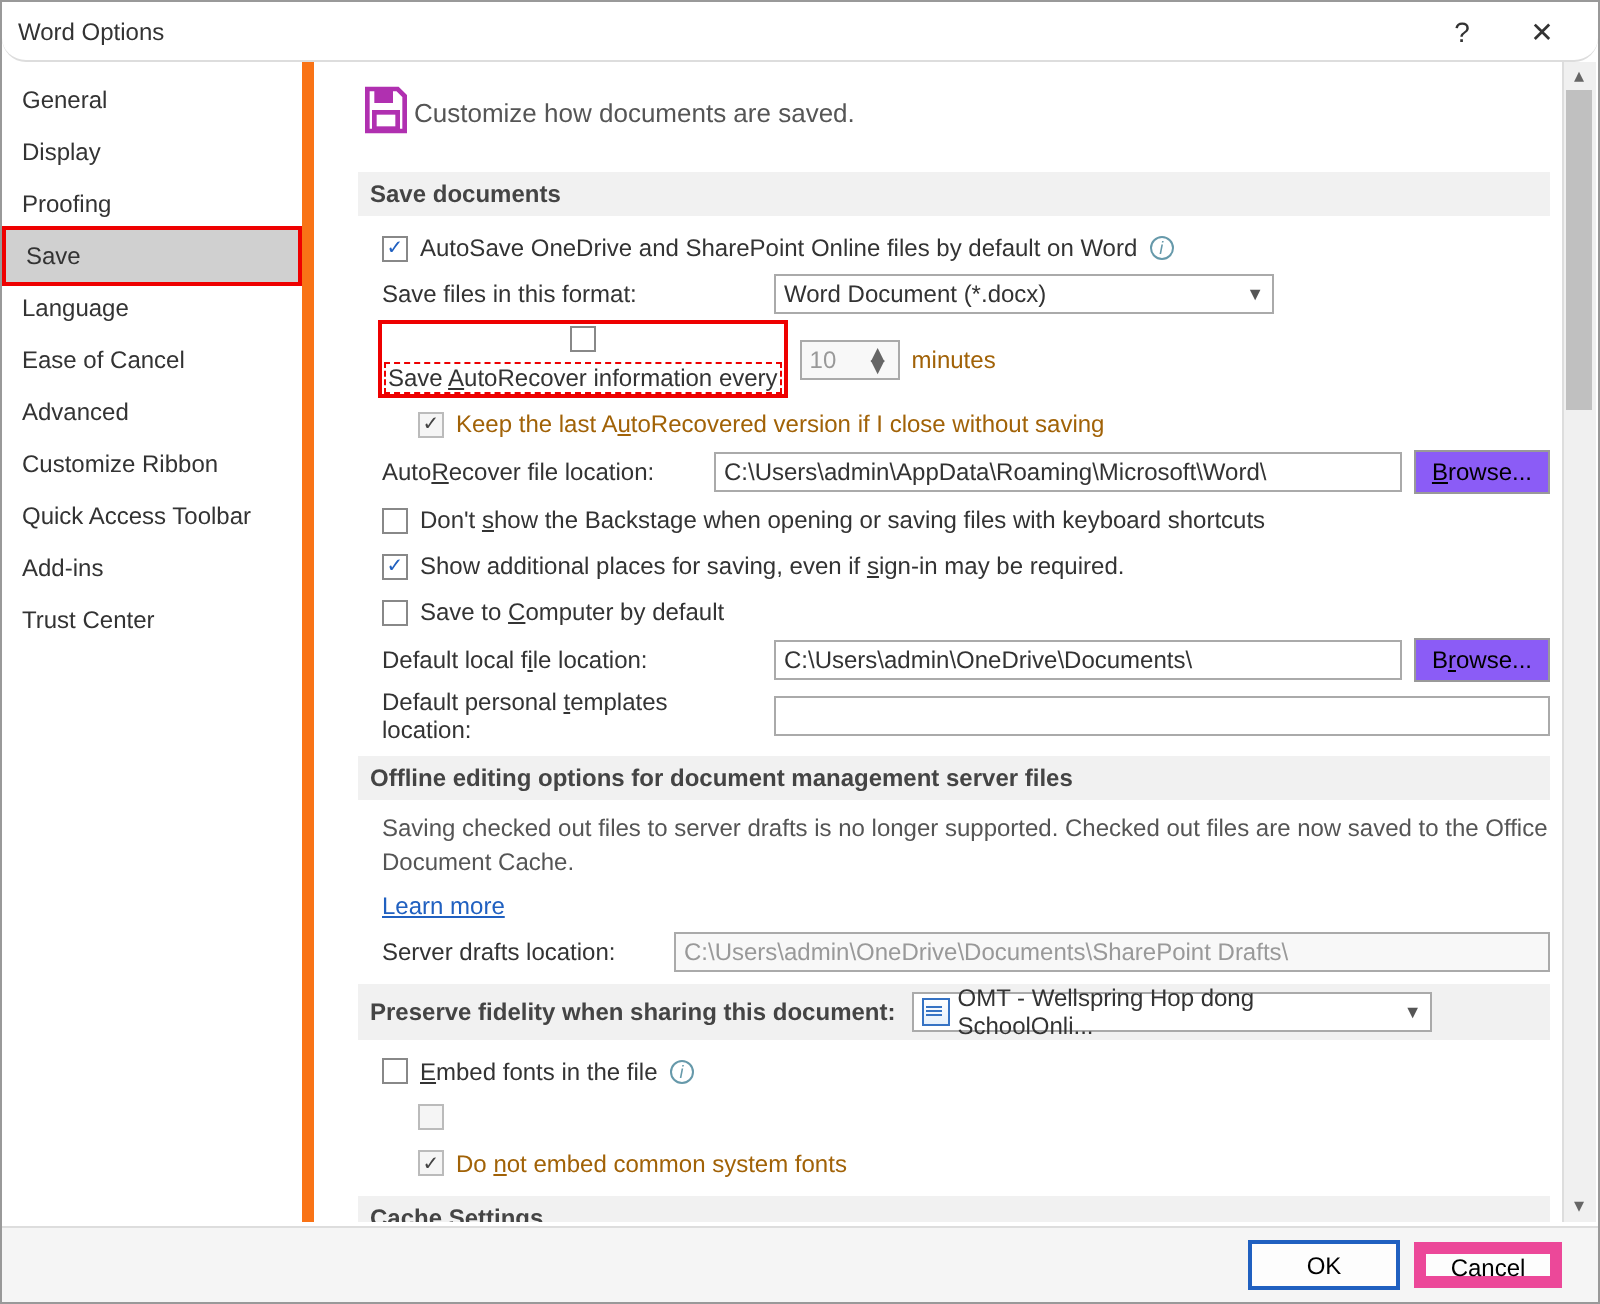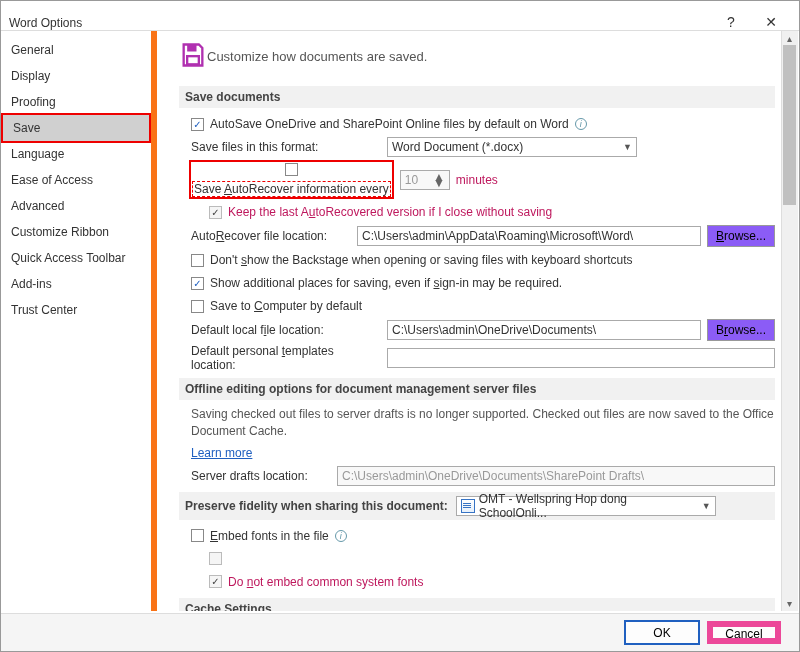--- a/index.html
+++ b/index.html
@@ -1,18 +1,18 @@
 <!DOCTYPE html>
 <html><head>
 <meta charset="utf-8">
 <style>
 * { box-sizing: border-box; margin: 0; padding: 0; font-family: "Segoe UI", Tahoma, sans-serif; font-size: 12px; }
 body { background: #fff; width: 800px; height: 652px; overflow: hidden; border: 1px solid #999; position: relative; }
 
-.titlebar { height: 30px; display: flex; align-items: flex-end; padding: 0 8px; border-bottom: 1px solid #ddd; }
+.titlebar { height: 30px; display: flex; align-items: center; padding: 0 8px; border-bottom: 1px solid #ddd; border-radius: 12px; }
 .titlebar .title { flex: 1; color: #333; }
 .titlebar .tbtn { width: 40px; text-align: center; color: #333; font-size: 14px; cursor: default; }
 
 .body-area { display: flex; height: 580px; }
 
 .sidebar { width: 156px; border-right: 6px solid #f97316; padding-top: 6px; }
 .sidebar .item { padding: 6px 10px; color: #333; cursor: default; }
 .sidebar .item.selected { background: #d0d0d0; }
 .sidebar .red-box { border: 2px solid #e00; margin: -2px 0; }
 
@@ -27,21 +27,21 @@
 .save-icon svg { width: 28px; height: 28px; }
 
 .section-header { font-weight: 600; color: #444; background: #f1f1f1; padding: 4px 6px; margin: 6px 0; }
 .row { display: flex; align-items: center; margin: 3px 0 3px 12px; gap: 6px; min-height: 20px; }
 .row.indent { margin-left: 30px; }
 .checkbox { width: 13px; height: 13px; border: 1px solid #888; display: inline-flex; align-items: center; justify-content: center; font-size: 10px; color: #444; background: #fff; flex-shrink: 0; }
 .checkbox.checked::after { content: "✓"; }
 .checkbox.blue.checked::after { color: #2060c0; }
 .checkbox.disabled { border-color: #bbb; background: #f5f5f5; }
 .label { color: #333; }
-.label.disabled { color: #be185d; }
+.label.disabled { color: #a16207; }
 .info-icon { width: 12px; height: 12px; border: 1px solid #69a; border-radius: 50%; color: #69a; font-size: 9px; display: inline-flex; align-items: center; justify-content: center; }
 .info-icon::before { content: "i"; font-style: italic; }
 .underline-key { text-decoration: underline; }
 
 .select-box, .text-input, .spinner { border: 1px solid #aaa; background: #fff; height: 20px; padding: 0 4px; display: flex; align-items: center; color: #333; }
 .select-box { justify-content: space-between; }
 .select-box .caret { color: #555; font-size: 9px; margin-left: 6px; }
 .spinner { width: 50px; justify-content: space-between; }
 .spinner .spins { display: flex; flex-direction: column; font-size: 6px; line-height: 6px; color: #666; margin-left: 4px; }
 .spinner.disabled, .text-input.disabled { color: #999; background: #f8f8f8; }
@@ -74,21 +74,21 @@
 
 <div class="body-area">
   <div class="sidebar">
     <div class="item"><span>General</span></div>
     <div class="item"><span>Display</span></div>
     <div class="item"><span>Proofing</span></div>
     <div class="red-box">
       <div class="item selected"><span>Save</span></div>
     </div>
     <div class="item"><span>Language</span></div>
-    <div class="item"><span>Ease of Access</span></div>
+    <div class="item"><span>Ease of Cancel</span></div>
     <div class="item"><span>Advanced</span></div>
     <div class="item"><span>Customize Ribbon</span></div>
     <div class="item"><span>Quick Access Toolbar</span></div>
     <div class="item"><span>Add-ins</span></div>
     <div class="item"><span>Trust Center</span></div>
   </div>
 
   <div class="main">
     <div class="scroll-track">
       <div class="scroll-arrow up">▴</div>

